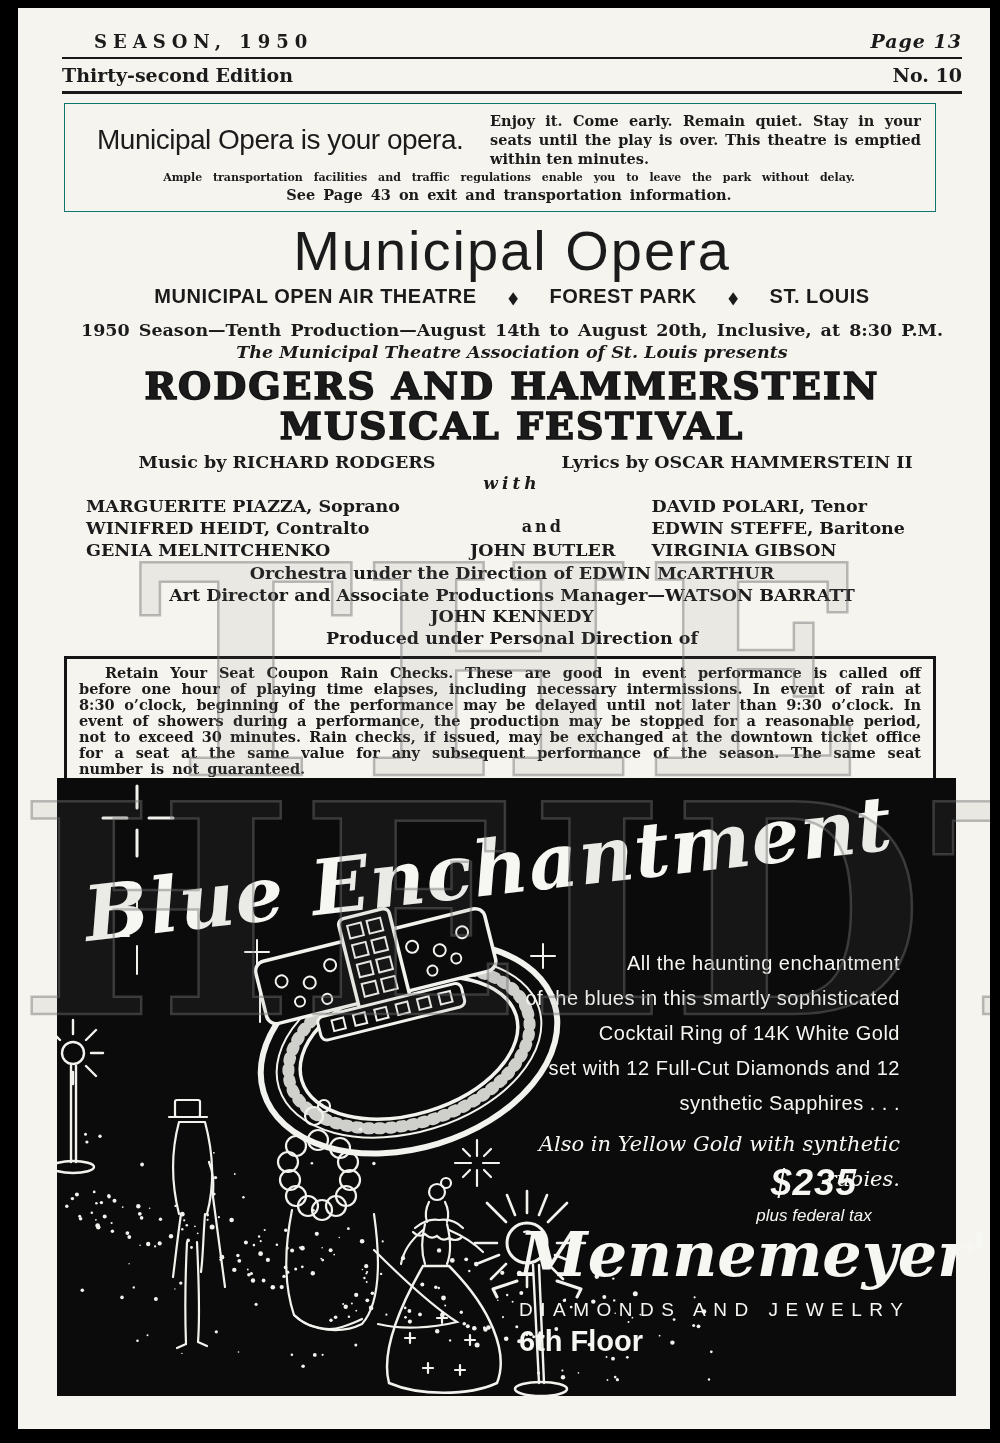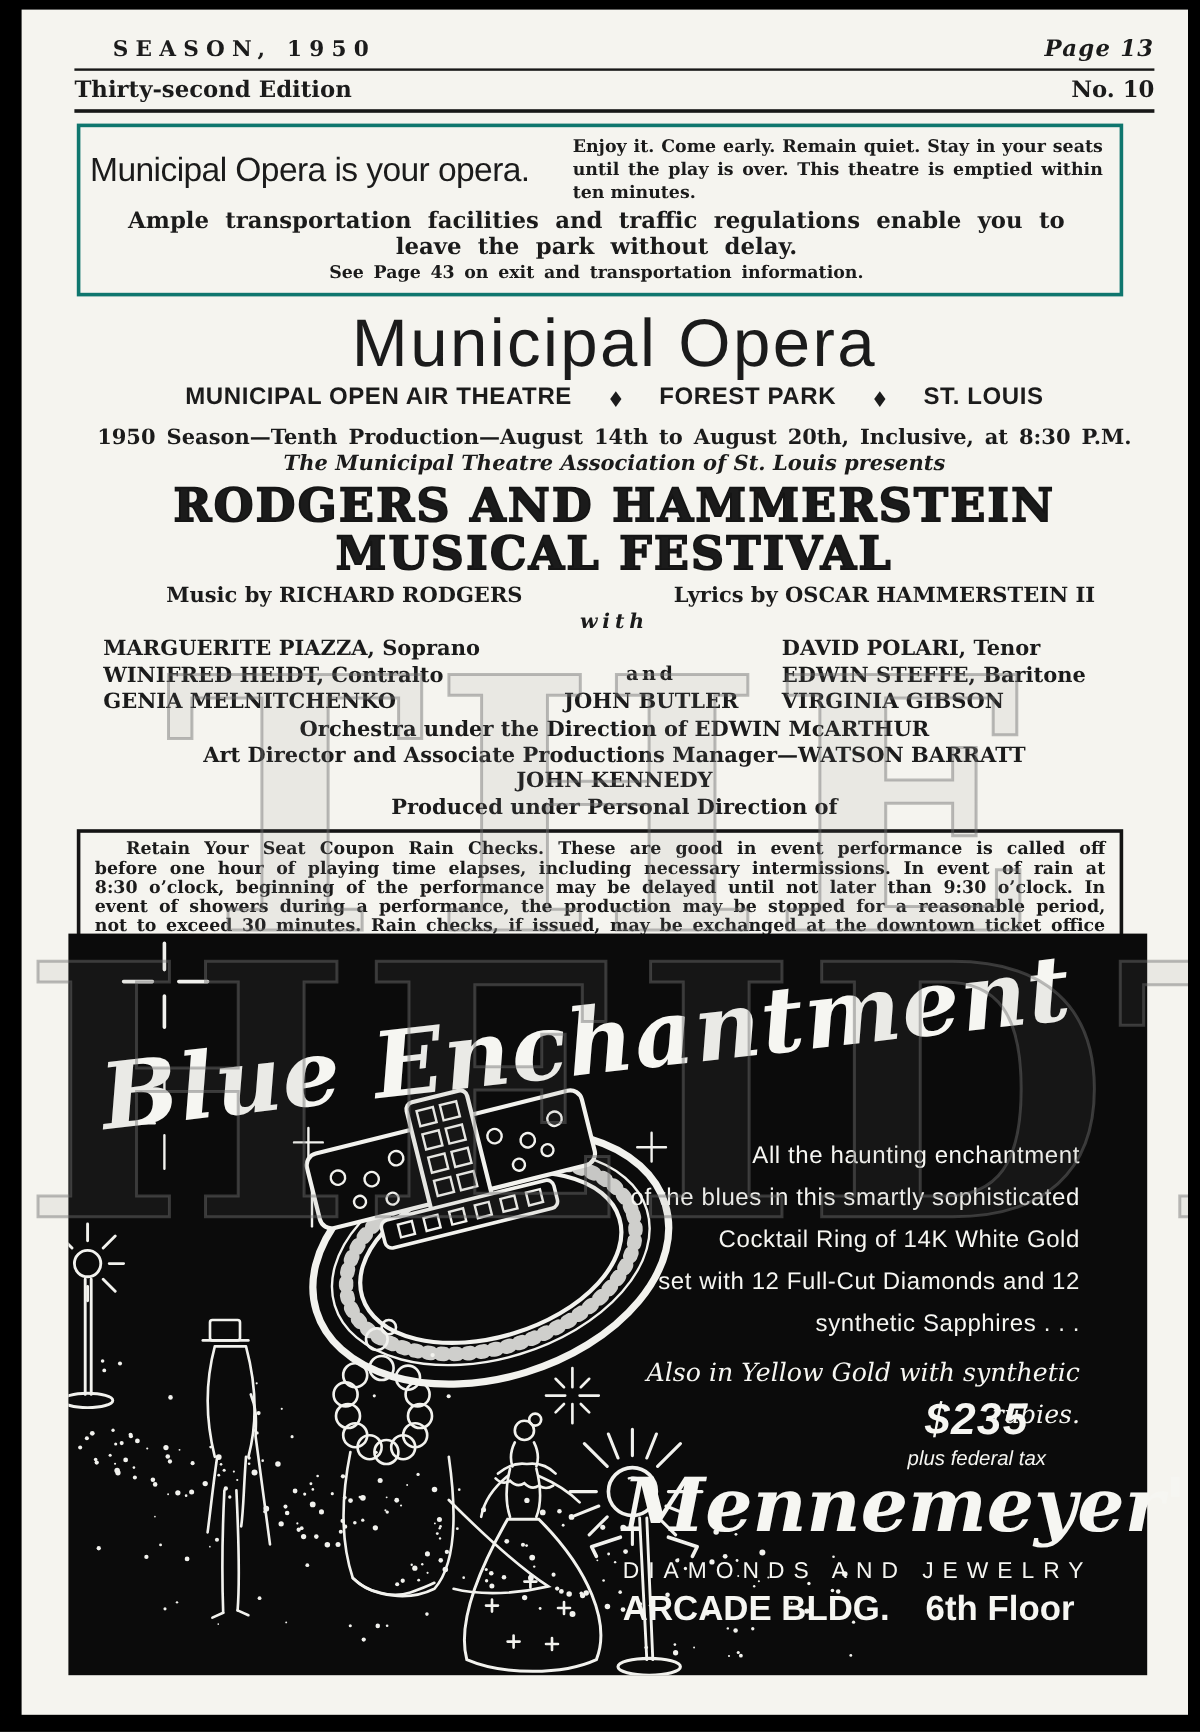--- a/index.html
+++ b/index.html
@@ -7,25 +7,25 @@
   .page{position:absolute;left:18px;top:8px;right:10px;bottom:14px;background:#f5f4ef;overflow:hidden;padding:0 28px 0 44px;box-sizing:border-box;}
   
   .hdr-row{display:flex;justify-content:space-between;align-items:baseline;}
   .hdr-row1{margin-top:22px;font-weight:bold;font-size:18px;}
   .season-label{letter-spacing:6px;margin-left:32px;}
   .page-label{font-style:italic;font-size:19px;letter-spacing:1px;}
   .rule{border:none;border-top:2px solid #181818;margin:5px 0 0 0;}
   .rule.thick{border-top-width:3px;}
   .hdr-row2{margin-top:5px;font-weight:bold;font-size:19px;}
   
-  .notice-box{margin:9px 26px 0 2px;border:3px solid #0f766e;padding:7px 14px 8px 8px;}
+  .notice-box{margin:9px 26px 0 2px;border:1px solid #0f766e;padding:7px 14px 8px 32px;}
   .notice-top{display:flex;gap:14px;align-items:center;}
   .notice-headline{width:46%;font-family:"Liberation Sans",sans-serif;font-size:28px;letter-spacing:-0.5px;white-space:nowrap;}
   .notice-para{flex:1;font-weight:bold;font-size:14.5px;line-height:1.32;text-align:justify;}
-  .notice-mid{margin-top:3px;font-weight:bold;font-size:19px;text-align:center;word-spacing:7px;}
+  .notice-mid{margin-top:3px;font-weight:bold;font-size:11px;text-align:center;word-spacing:7px;}
   .notice-see{margin-top:2px;font-weight:bold;font-size:14.5px;text-align:center;word-spacing:3px;}
   
   .masthead{text-align:center;margin-top:10px;}
   .mast-title{font-family:"Liberation Sans",sans-serif;font-weight:400;font-size:56px;line-height:1.05;letter-spacing:2px;margin:0;}
   .venue-line{margin-top:4px;font-family:"Liberation Sans",sans-serif;font-weight:bold;font-size:20px;letter-spacing:0.5px;}
   .venue-line .diamond{display:inline-block;margin:0 30px;font-size:16px;transform:scaleX(.72);}
   
   .center{text-align:center;}
   .season-line{margin-top:12px;font-weight:bold;font-size:17.5px;word-spacing:3px;}
   .presents-line{font-style:italic;font-weight:bold;font-size:17.5px;margin-top:2px;}
@@ -469,20 +469,19 @@
 
       <div class="ad-price">
         <div class="price-big">$235</div>
         <div class="price-note">plus federal tax</div>
       </div>
 
       <div class="ad-brand">
         <div class="brand-script">Mennemeyer's</div>
         <div class="brand-sub">DIAMONDS AND JEWELRY</div>
         <div class="brand-addr">
-          <span>ARCADE BLDG.</span>
           <span>6th Floor</span>
         </div>
       </div>
     </div>
 
   </div>
 </div>
 
 </body></html>

